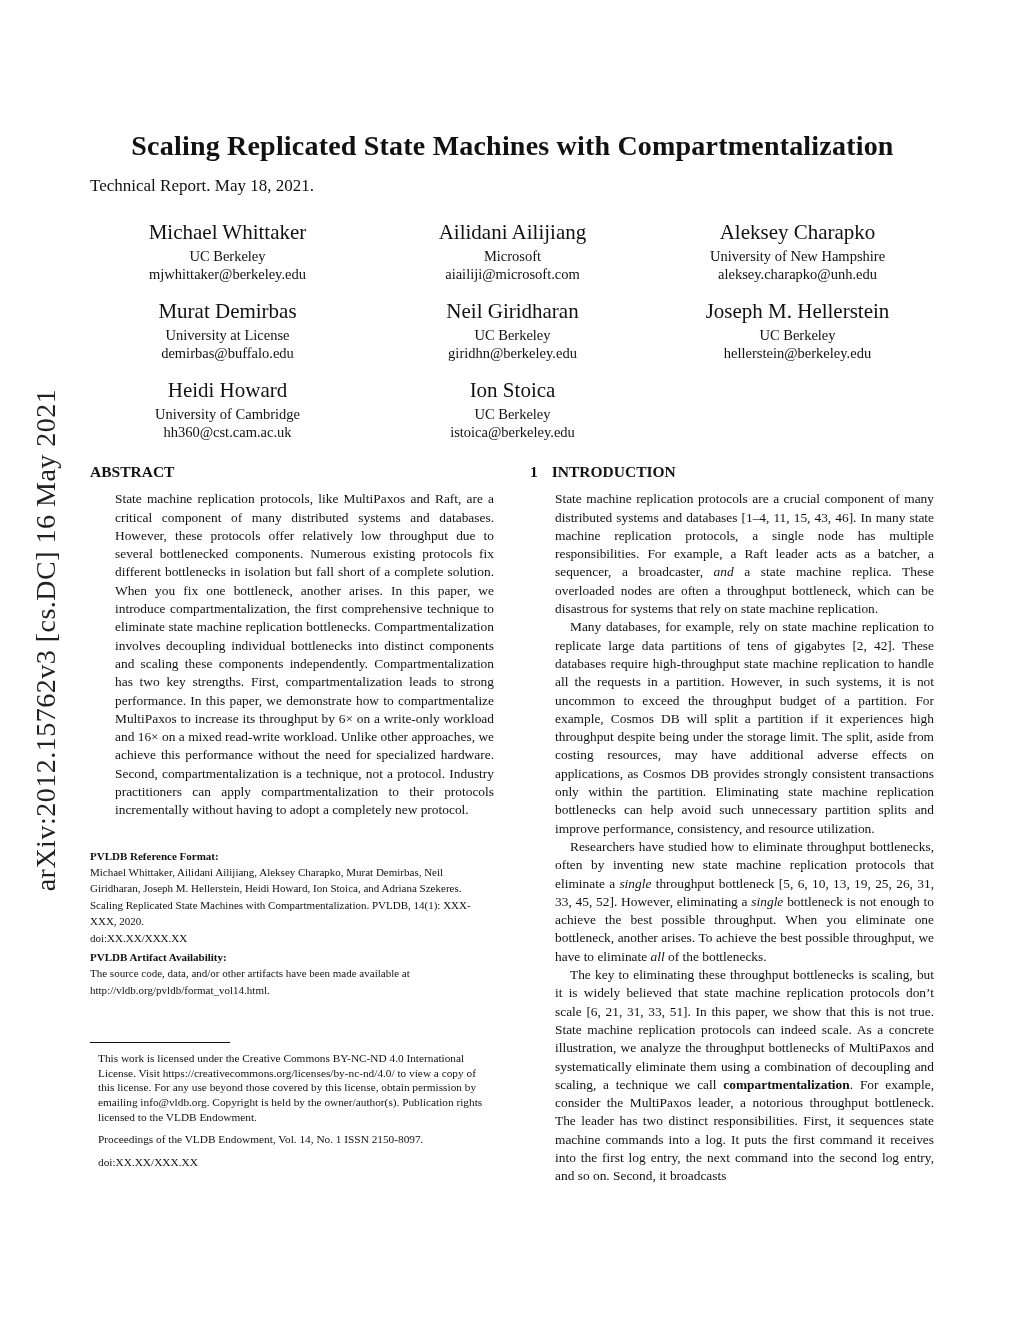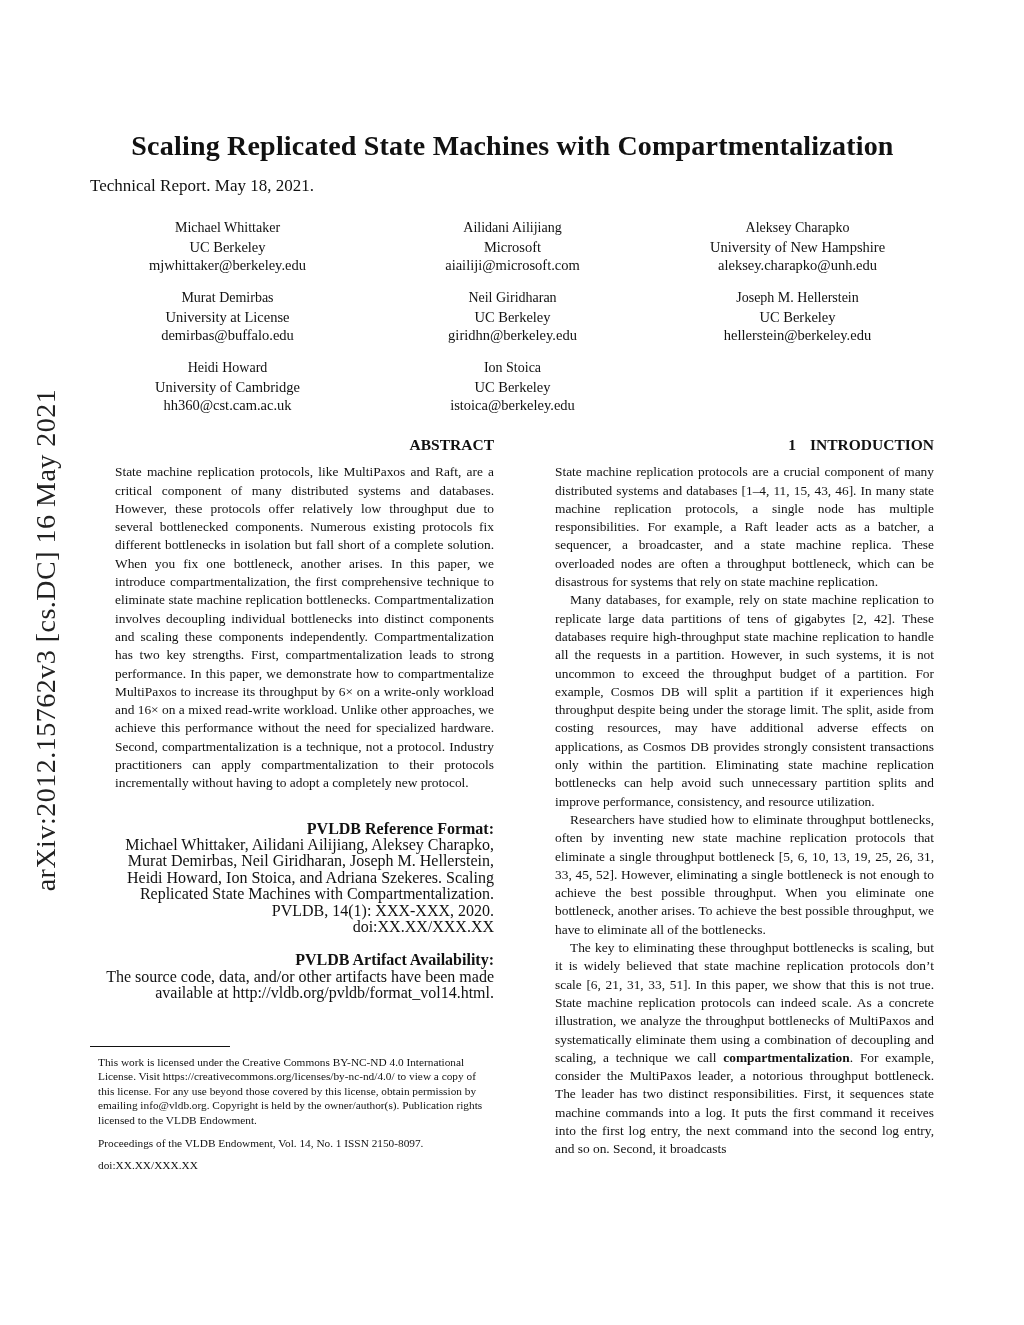--- a/index.html
+++ b/index.html
@@ -37,53 +37,53 @@
     margin-top: 14px;
   }
   .authors {
     display: grid;
     grid-template-columns: 1fr 1fr 1fr;
     row-gap: 16px;
     column-gap: 10px;
     margin-top: 24px;
   }
   .author { text-align: center; }
-  .author .name  { font-size: 14px; }
+  .author .name  { font-size: 21px; }
   .author .affil { font-size: 14.5px; margin-top: 3px; text-align: center; }
   .author .email { font-size: 14.5px; margin-top: 1px; }
   .columns {
     display: flex;
     gap: 36px;
     margin-top: 22px;
   }
   .col {
     width: 404px;
     font-size: 13.4px;
     line-height: 18.3px;
     text-align: justify;
   }
   h2.section-heading {
     font-size: 15.5px;
     font-weight: bold;
     margin-bottom: 9px;
-    text-align: right;
+    text-align: left;
   }
   .h-num { margin-right: 14px; }
   p.body-par { text-indent: 0; margin-left: 25px; }
   p.body-par + p.body-par { text-indent: 15px; }
-  .seg-i { }
+  .seg-i { font-style: italic; }
   .seg-b { font-weight: bold; }
   .small-section {
-    font-size: 16px;
+    font-size: 11px;
     line-height: 16.4px;
-    text-align: right;
+    text-align: left;
   }
   .small-section .small-heading { font-weight: bold; }
   .ref-section { margin-top: 28px; }
-  .artifact-section { margin-top: 17px; }
+  .artifact-section { margin-top: 3px; }
   .url-text { color: #111; text-decoration: none; }
   .footnote {
     margin-top: 44px;
     font-size: 11.3px;
     line-height: 14.6px;
     text-align: left;
   }
   .footnote-rule {
     width: 140px;
     border-top: 1px solid #111;

